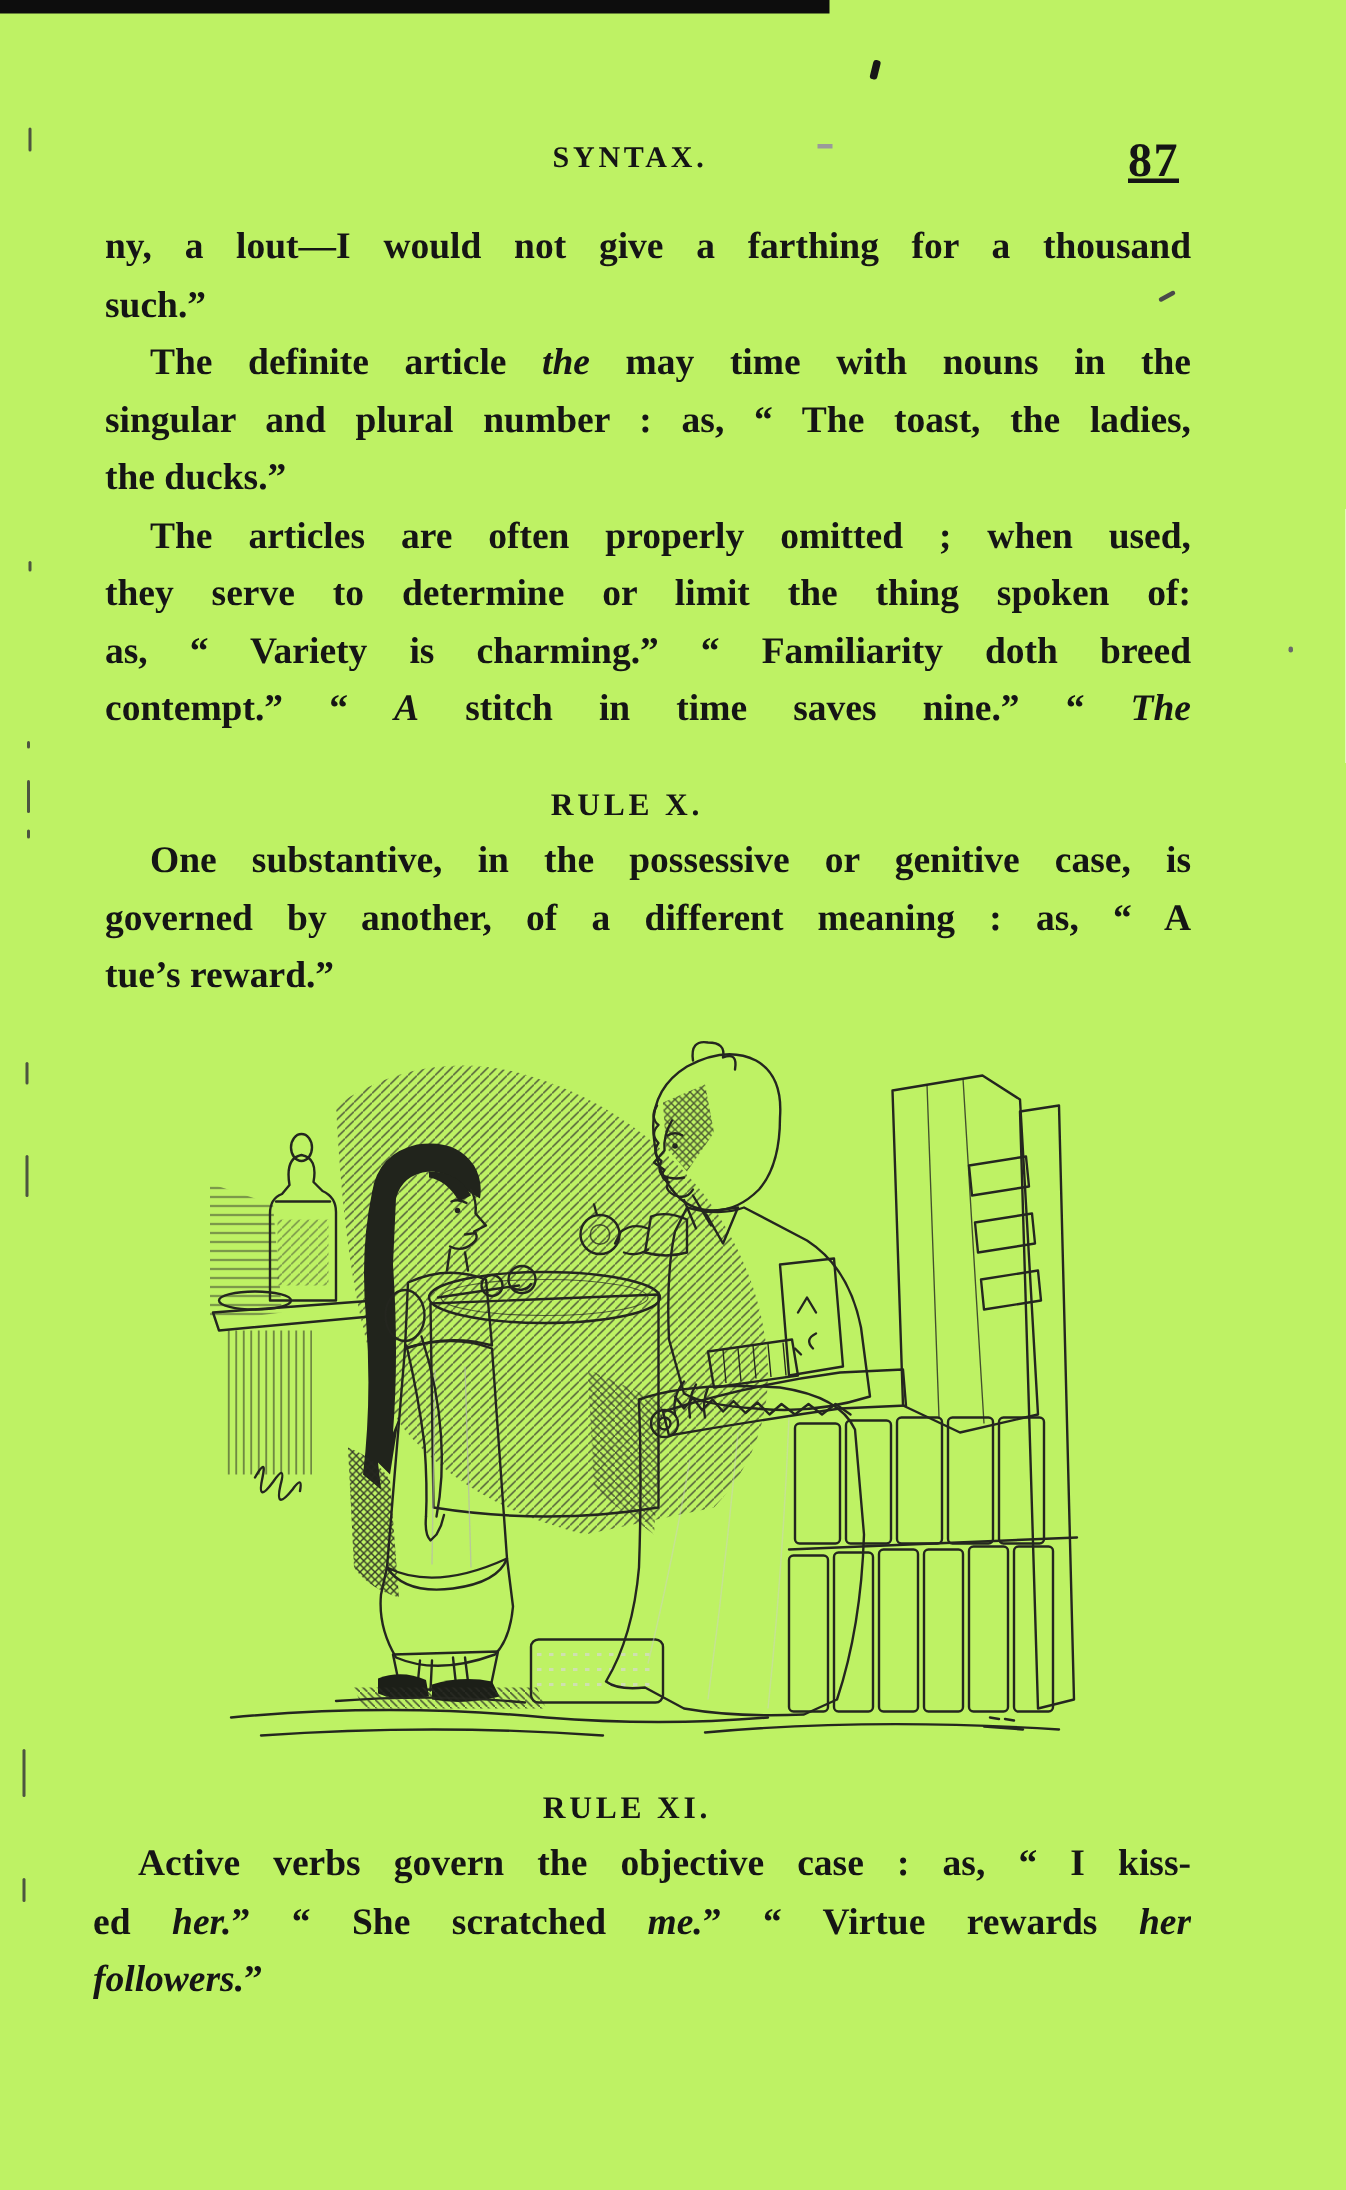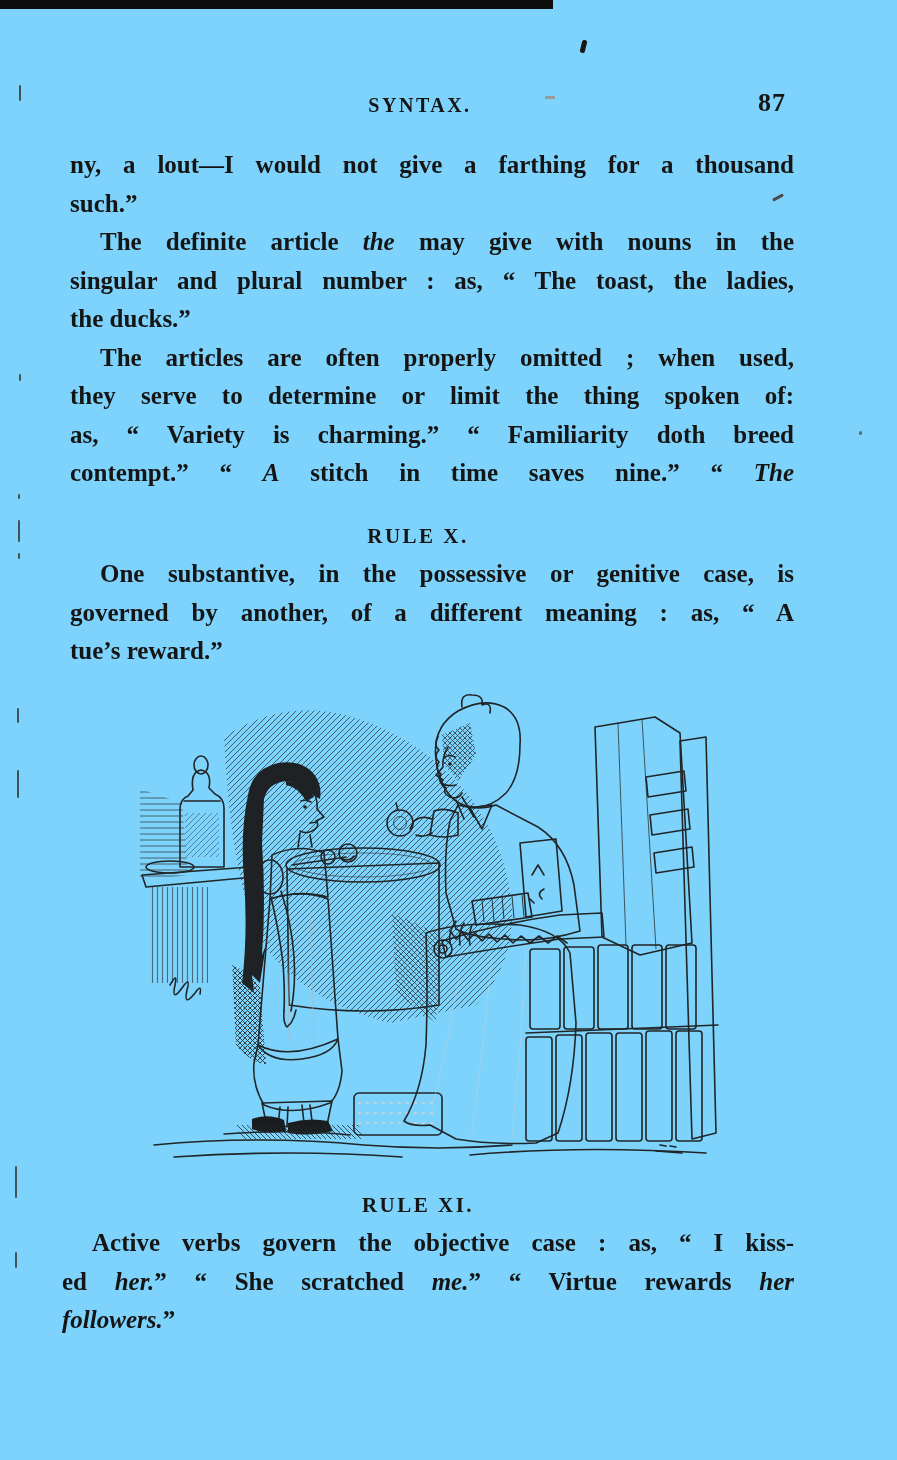--- a/index.html
+++ b/index.html
@@ -1,37 +1,37 @@
 <!DOCTYPE html>
 <html><head>
 <meta charset="utf-8">
 <style>
   html,body { margin:0; padding:0; background:#ffffff; }
   .page {
     position:relative; width:897px; height:1460px;
-    background:#7dd3fc; overflow:hidden;
+    background:#bef264; overflow:hidden;
     font-family:"Liberation Serif","DejaVu Serif",serif;
     color:#151515;
   }
   
   .scan-bar { position:absolute; left:0; top:0; width:553px; height:9px; background:#0d0d0d; }
   .tick { position:absolute; width:2px; background:#3a3a3a; opacity:.85; border-radius:1px; }
   .speck { position:absolute; background:#171717; }
   .speck.apos { left:581px; top:40px; width:5px; height:13px; border-radius:2px; transform:rotate(14deg); }
   .speck.dash1 { left:545px; top:96px; width:10px; height:3px; background:#9a9a9a; }
   .speck.acc  { left:772px; top:196px; width:12px; height:3px; background:#4a4a4a; transform:rotate(-28deg); border-radius:2px; }
   .speck.dot  { left:859px; top:431px; width:3px; height:4px; background:#6a6a6a; border-radius:2px; }
   
   .content { position:absolute; left:70px; top:0; width:724px; height:1460px; }
   .running-header { position:absolute; top:90px; left:0; width:724px; height:34px; }
   .header-title {
     position:absolute; left:350px; top:4px; transform:translateX(-50%);
     font-size:20px; font-weight:bold; letter-spacing:2.5px;
   }
-  .page-number { position:absolute; right:8px; top:-2px; font-size:26px; font-weight:bold; letter-spacing:1px; }
+  .page-number { position:absolute; right:8px; top:-2px; font-size:32px; font-weight:bold; letter-spacing:1px;text-decoration:underline; }
   .flow { position:absolute; top:146px; left:0; width:724px; font-size:25px; font-weight:bold; line-height:38.5px; }
   .para { margin:0; }
   .para-5 { margin-left:-8px; }
   .line { height:38.5px; overflow:hidden; white-space:normal; }
   .line.just { text-align:justify; text-align-last:justify; }
   .line.indent { text-indent:30px; }
   .it { font-style:italic; }
   .rule-heading {
     margin:0; height:38.5px; line-height:38.5px; text-align:center;
     font-size:21px; font-weight:bold; letter-spacing:2.5px; transform:translateX(-14px);
@@ -69,21 +69,21 @@
       <span class="page-number">87</span>
     </div>
 
     <div class="flow">
 
       <div class="para">
           <div class="line just"><span>ny, a lout—I would not give a farthing for a thousand</span></div>
           <div class="line"><span>such.”</span></div>
         </div>
       <div class="para">
-          <div class="line just indent"><span>The definite article </span><span class="it">the</span><span> may give with nouns in the</span></div>
+          <div class="line just indent"><span>The definite article </span><span class="it">the</span><span> may time with nouns in the</span></div>
           <div class="line just"><span>singular and plural number : as, “ The toast, the ladies,</span></div>
           <div class="line"><span>the ducks.”</span></div>
         </div>
       <div class="para">
           <div class="line just indent"><span>The articles are often properly omitted ; when used,</span></div>
           <div class="line just"><span>they serve to determine or limit the thing spoken of:</span></div>
           <div class="line just"><span>as, “ Variety is charming.” “ Familiarity doth breed</span></div>
           <div class="line just"><span>contempt.” “ </span><span class="it">A</span><span> stitch in time saves nine.” “ </span><span class="it">The</span></div>
         </div>
 

